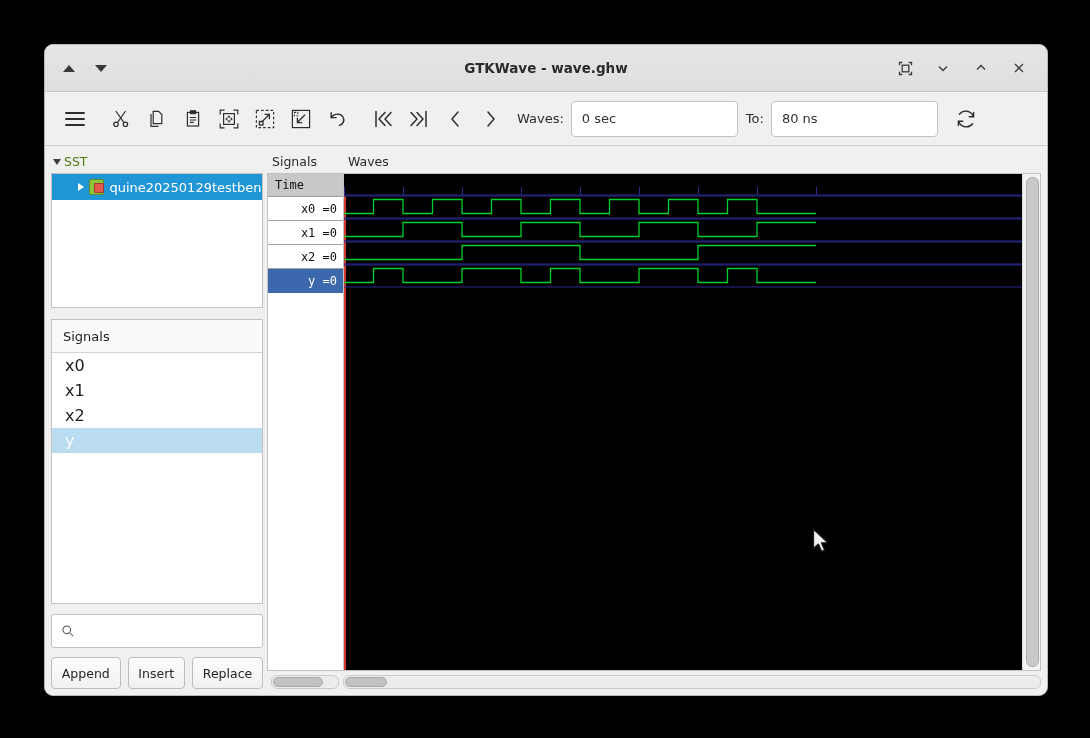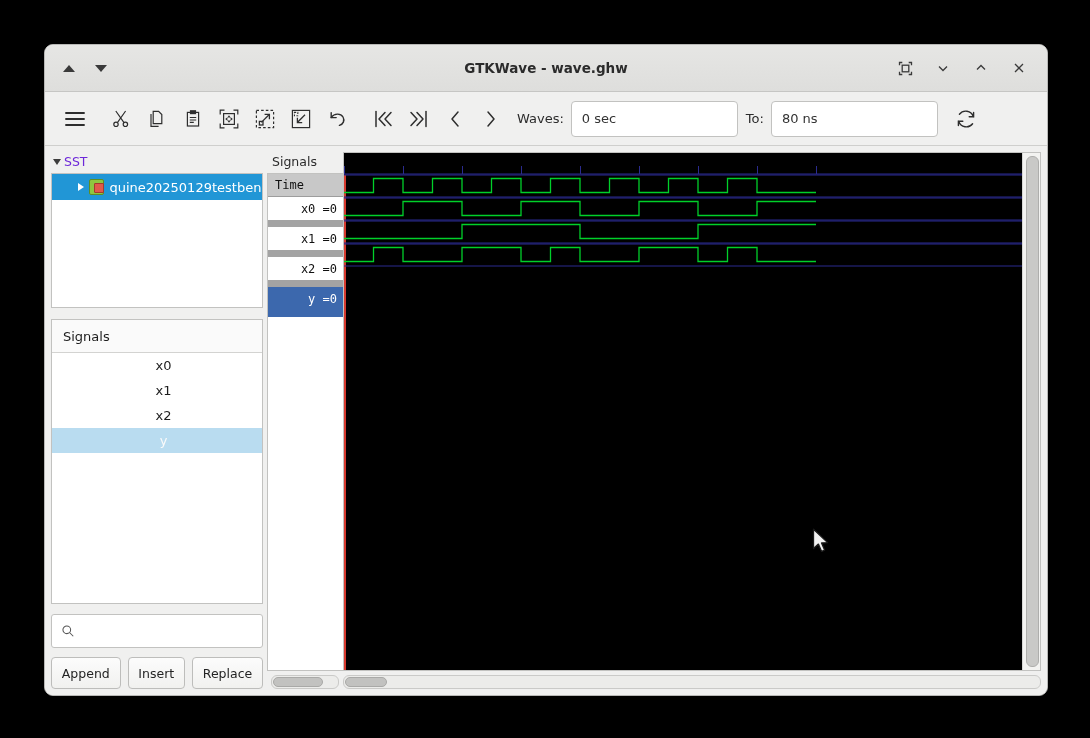--- a/index.html
+++ b/index.html
@@ -32,53 +32,53 @@
   .field{height:34px;background:#fff;border:1px solid #c2c2c0;border-radius:4px;display:flex;align-items:center;
          padding:0 10px;font-size:13px;color:#333;}
   #fromfield{width:145px;}
   #tofield{width:145px;}
 
   
   #body{flex:1 1 auto;display:flex;min-height:0;background:#f0f0ef;}
 
   
   #leftcol{width:212px;flex:0 0 212px;display:flex;flex-direction:column;padding:6px 4px 6px 6px;}
-  .sst-head{display:flex;align-items:center;gap:3px;font-size:12.5px;color:#6d28d9;padding:2px 0 4px 2px;}
+  .sst-head{display:flex;align-items:center;gap:3px;font-size:12.5px;color:#4d7c0f;padding:2px 0 4px 2px;}
   .chev-d{width:0;height:0;border-left:4px solid transparent;border-right:4px solid transparent;border-top:6px solid #3d3d3d;}
   #ssttree{height:133px;background:#fff;border:1px solid #c2c2c0;overflow:hidden;position:relative;}
   .tree-row{display:flex;align-items:center;height:26px;padding-left:10px;font-size:13px;color:#1d1d1d;gap:5px;}
   .tree-row.indent{padding-left:26px;}
   .tree-row.sel{background:#2196d6;color:#fff;}
   .arrow-d{width:0;height:0;border-left:4.5px solid transparent;border-right:4.5px solid transparent;border-top:6px solid #3d3d3d;}
   .arrow-r{width:0;height:0;border-top:4.5px solid transparent;border-bottom:4.5px solid transparent;border-left:6px solid #fff;}
   .ic-mod{width:13px;height:13px;border:1.4px solid #8a8a8a;border-radius:2px;background:#e2e2e2;}
   .ic-inst{width:14px;height:14px;border-radius:2px;background:#8ec73f;border:1px solid #5d8d22;position:relative;}
   .ic-inst:after{content:"";position:absolute;left:4px;top:3px;width:8px;height:8px;background:#e05a4a;border:1px solid #a33a2d;border-radius:1px;}
   .truncname{overflow:hidden;white-space:nowrap;}
 
   #siglist{margin-top:11px;flex:1 1 auto;background:#fff;border:1px solid #c2c2c0;display:flex;flex-direction:column;min-height:0;}
   .sl-head{height:32px;border-bottom:1px solid #d3d3d1;background:#fafafa;display:flex;align-items:center;
            padding-left:11px;font-size:13px;color:#1d1d1d;}
   .sl-body{flex:1 1 auto;overflow:hidden;}
-  .sl-row{height:25px;display:flex;align-items:center;padding-left:13px;font-size:13px;color:#1d1d1d;justify-content:center;}
+  .sl-row{height:25px;display:flex;align-items:center;padding-left:13px;font-size:16px;color:#1d1d1d;}
   .sl-row.sel{background:#b9dcf0;color:#fafafa;}
 
   #searchbox{margin-top:10px;height:32px;background:#fff;border:1px solid #c2c2c0;border-radius:3px;
              display:flex;align-items:center;padding:0 9px;}
   #btnrow{margin-top:9px;display:flex;gap:7px;}
   .abtn{height:30px;flex:1 1 auto;background:linear-gradient(#fcfcfc,#f1f1ef);border:1px solid #bdbdbb;border-radius:4px;
         font-size:12.5px;color:#242424;display:flex;align-items:center;justify-content:center;}
 
   
   #midcol{width:76px;flex:0 0 76px;display:flex;flex-direction:column;padding:6px 0 6px 0;}
   .mid-head{font-size:12.5px;color:#2b2b2b;padding:2px 0 4px 5px;}
   #namepane{flex:1 1 auto;background:#fff;border:1px solid #c2c2c0;border-right:none;overflow:hidden;min-height:0;}
   .np-time{height:22px;background:#c8c8c8;border-bottom:1px solid #9d9d9d;display:flex;align-items:center;
            padding-left:7px;font-family:"DejaVu Sans Mono",monospace;font-size:12px;color:#111;}
-  .np-row{height:23px;border-bottom:7px solid #a3a3a3;display:flex;align-items:center;justify-content:flex-end;
+  .np-row{height:23px;border-bottom:1px solid #a3a3a3;display:flex;align-items:center;justify-content:flex-end;
           padding-right:6px;font-family:"DejaVu Sans Mono",monospace;font-size:12px;color:#111;}
   .np-row.sel{background:#3c68ad;color:#fff;border-bottom-color:#3c68ad;}
   #midscroll{height:12px;margin:4px 4px 0 4px;background:#ececea;border:1px solid #cacac8;border-radius:6px;position:relative;}
   #midscroll i{position:absolute;left:1px;top:1px;width:72%;height:8px;background:#c2c2c0;border:1px solid #a9a9a7;border-radius:5px;}
 
   
   #wavecol{flex:1 1 auto;display:flex;flex-direction:column;padding:6px 6px 6px 0;min-width:0;}
   .wave-head{font-size:12.5px;color:#2b2b2b;padding:2px 0 4px 5px;}
   #wavewrap{flex:1 1 auto;display:flex;background:#000;border:1px solid #c2c2c0;min-height:0;position:relative;}
   #wavecanvas{flex:1 1 auto;position:relative;overflow:hidden;background:#000;}
@@ -319,20 +319,21 @@
         <div class="np-row">x1 =0</div>
         <div class="np-row">x2 =0</div>
         <div class="np-row sel">y =0</div>
       </div>
       <div id="midscroll">
           <i></i>
         </div>
     </div>
 
     <div id="wavecol">
+      <div class="wave-head">Waves</div>
       <div id="wavewrap">
         <div id="wavecanvas">
           <div class="zerolbl">0</div>
           <div class="marker" style="left:0px"></div>
           <svg class="wsvg" id="wsvg" width="690" height="122">
               <rect x="0" y="0" width="690" height="22" fill="#000"></rect>
               <line x1="0" y1="21" x2="690" y2="21" stroke="#2b2b8f" stroke-width="1"></line>
               <line x1="0.5" y1="13" x2="0.5" y2="21" stroke="#2b2b8f" stroke-width="1"></line>
               <line x1="59.5" y1="13" x2="59.5" y2="21" stroke="#2b2b8f" stroke-width="1"></line>
               <line x1="118.5" y1="13" x2="118.5" y2="21" stroke="#2b2b8f" stroke-width="1"></line>

